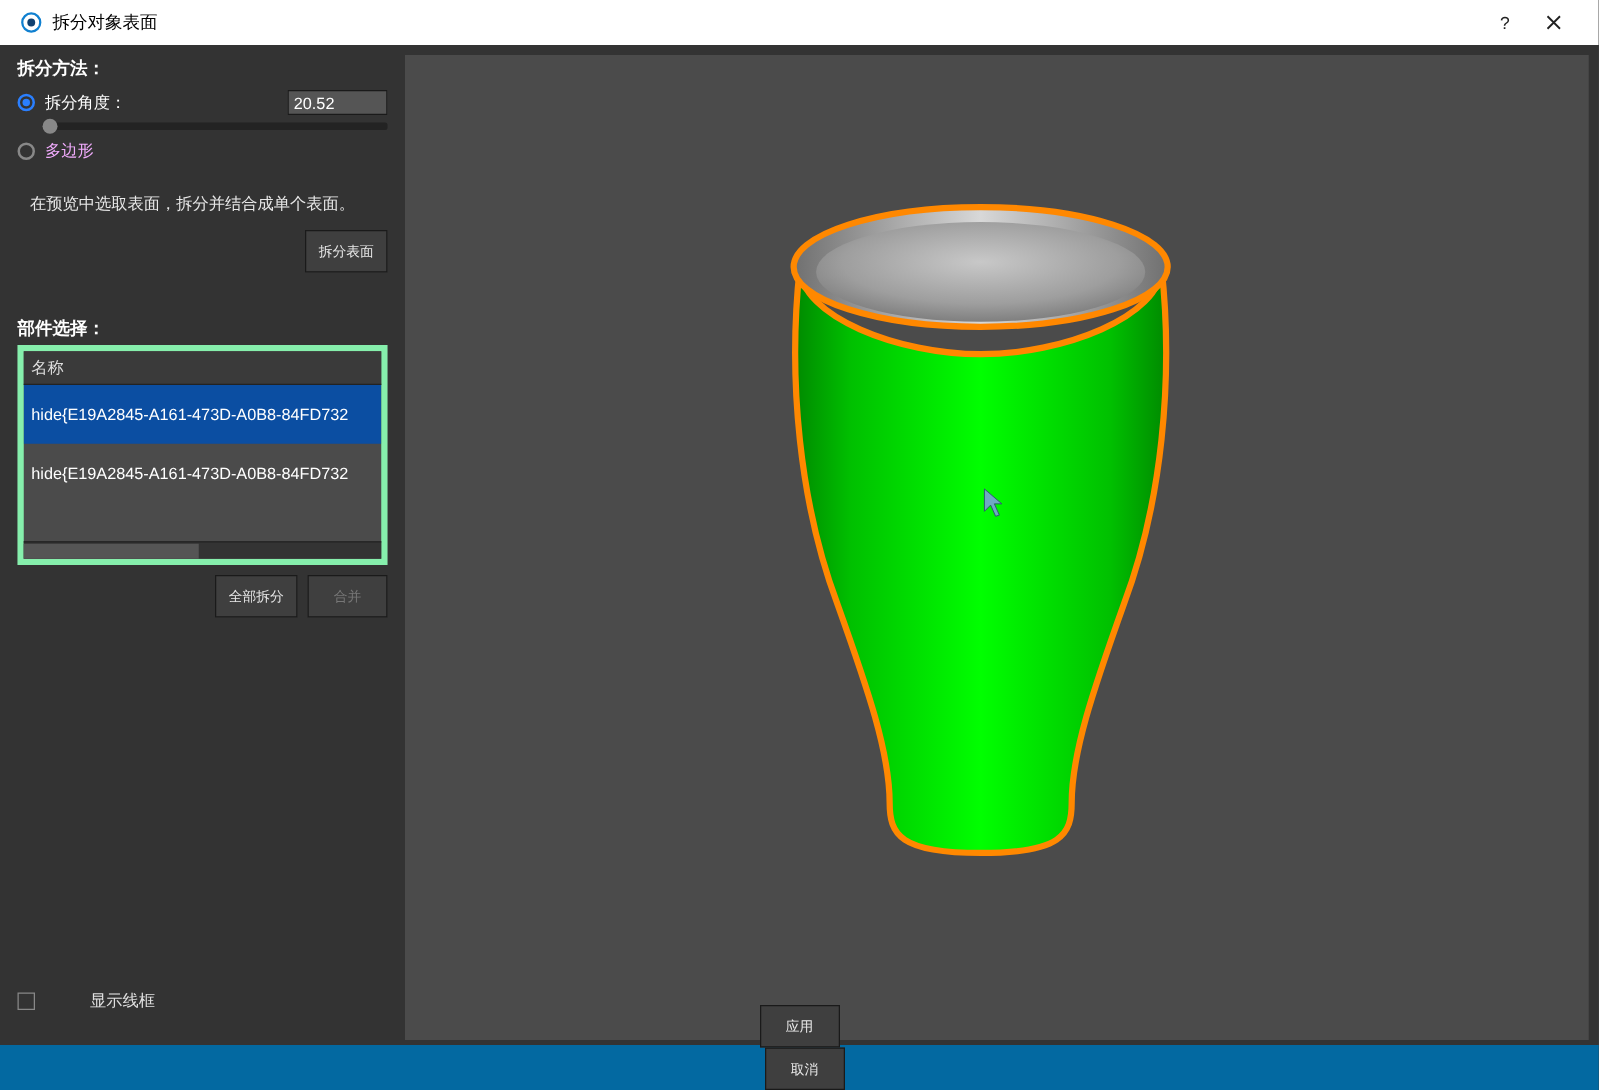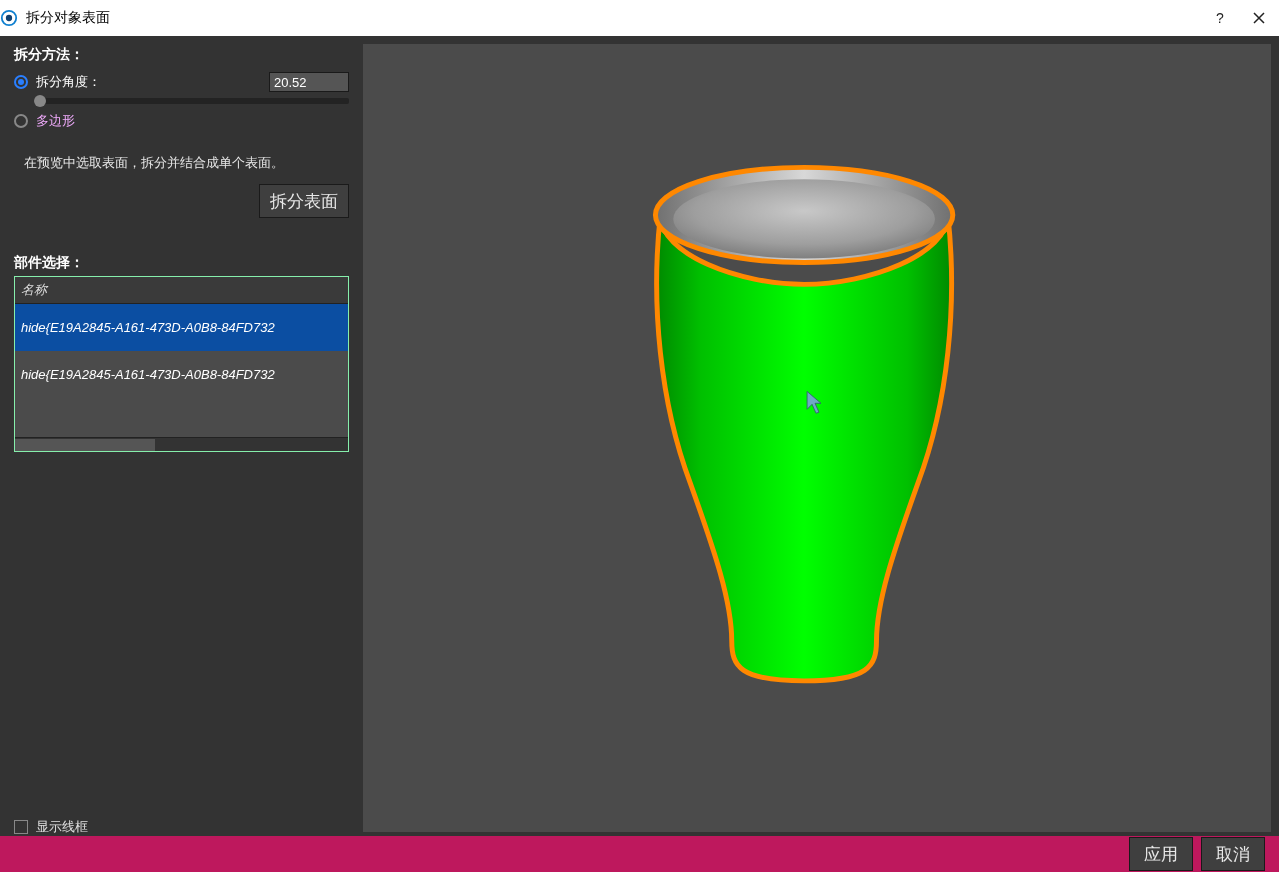--- a/index.html
+++ b/index.html
@@ -1,60 +1,60 @@
 <!DOCTYPE html>
 <html><head>
 <meta charset="utf-8">
 <style>
 * { margin: 0; padding: 0; box-sizing: border-box; font-family: "Microsoft YaHei", "Segoe UI", sans-serif; }
 body { width: 1279px; height: 872px; background: #333333; color: #e0e0e0; font-size: 13px; overflow: hidden; }
 
-.titlebar { height: 36px; background: #ffffff; display: flex; align-items: center; padding: 0 0; color: #000; }
+.titlebar { height: 36px; background: #ffffff; display: flex; align-items: center; padding: 0 16px; color: #000; }
 .titlebar .app-icon { width: 18px; height: 18px; margin-right: 8px; display: flex; align-items: center; justify-content: center; }
 .titlebar .title { font-size: 14px; flex: 1; }
 .titlebar .tb-btn { width: 40px; height: 36px; display: flex; align-items: center; justify-content: center; color: #222; cursor: pointer; }
 
 .content { display: flex; height: 836px; }
-.sidebar { width: 363px; background: #333333; display: flex; flex-direction: column; padding: 0; }
+.sidebar { width: 324px; background: #333333; display: flex; flex-direction: column; padding: 0; }
 .preview { flex: 1; background: #4b4b4b; margin: 8px 8px 40px 0; position: relative; }
 
 .section-label { font-size: 14px; font-weight: normal; color: #ffffff; padding: 10px 14px 4px 14px; }
 .section-label b { font-weight: bold; }
 .desc-text { font-size: 13px; color: #e8e8e8; padding: 2px 14px 8px 24px; }
 
 .radio-row { display: flex; align-items: center; padding: 4px 14px; }
 .radio-row .radio { width: 14px; height: 14px; border-radius: 50%; border: 2px solid #2a7fff; margin-right: 8px; display: flex; align-items: center; justify-content: center; }
 .radio-row .radio.on::after { content: ""; width: 6px; height: 6px; border-radius: 50%; background: #2a7fff; }
 .radio-row .radio.off { border-color: #888; }
 .radio-row .radio.off::after { display: none; }
 .radio-row .rlabel { font-size: 13px; color: #ffffff; flex: 0 0 auto; }
 .radio-row .rlabel.muted { color: #f0abfc; }
 
 .num-input { width: 80px; height: 20px; background: #555; border: 1px solid #1a1a1a; color: #fff; font-family: Liberation Sans, sans-serif; font-size: 13px; text-align: left; padding-left: 4px; margin-left: auto; }
 
 .slider-track { height: 6px; background: #232323; margin: 2px 14px 4px 34px; position: relative; border-radius: 2px; }
 .slider-thumb { position: absolute; top: -3px; width: 12px; height: 12px; background: #888; border-radius: 50%; left: 0px; }
 
 .btn-row-right { display: flex; justify-content: flex-end; padding: 4px 14px 8px 14px; }
-.btn { height: 22px; min-width: 64px; padding: 16px 10px; background: #3f3f3f; border: 1px solid #1a1a1a; color: #e8e8e8; font-size: 17px; cursor: pointer; display: inline-flex; align-items: center; justify-content: center; }
+.btn { height: 22px; min-width: 64px; padding: 16px 10px; background: #3f3f3f; border: 1px solid #1a1a1a; color: #e8e8e8; font-size: 11px; cursor: pointer; display: inline-flex; align-items: center; justify-content: center; }
 .btn:disabled, .btn.disabled { color: #777; cursor: default; }
 .btn + .btn { margin-left: 8px; }
 
-.list-box { margin: 0 14px; border: 1px solid #86efac; background: #4b4b4b; height: 176px; display: flex; flex-direction: column; font-style: italic; }
+.list-box { margin: 0 14px; border: 5px solid #86efac; background: #4b4b4b; height: 176px; display: flex; flex-direction: column; }
 .list-header { background: #3a3a3a; border-bottom: 1px solid #222; padding: 4px 6px; font-size: 13px; color: #ddd; }
 .list-body { flex: 1; overflow: hidden; }
 .list-row { padding: 16px 6px; font-size: 13px; color: #fff; white-space: nowrap; overflow: hidden; }
 .list-row.selected { background: #0b4ea2; color: #fff; }
 .list-scrollbar { height: 14px; background: #333; border-top: 1px solid #222; position: relative; }
 .list-thumb { position: absolute; left: 0; top: 1px; height: 12px; width: 140px; background: #555; }
 
-.checkbox-row { position: absolute; bottom: 36px; left: 14px; display: flex; align-items: center; }
+.checkbox-row { position: absolute; bottom: 62px; left: 14px; display: flex; align-items: center; gap: 36px; }
 .checkbox { width: 14px; height: 14px; border: 1px solid #888; background: #333; margin-right: 8px; }
 
-.bottom-bar { position: absolute; bottom: 0; right: 0; left: 0; height: 36px; display: flex; align-items: center; justify-content: flex-end; padding: 0 14px; background: #be185d; }
+.bottom-bar { position: absolute; bottom: 0; right: 0; left: 0; height: 36px; display: flex; align-items: center; justify-content: flex-end; padding: 0 14px; background: #0369a1; flex-direction: column; }
 
 .vase-stage { width: 100%; height: 100%; position: relative; }
 </style>
 </head>
 <body>
 
 <div class="titlebar">
   <span class="app-icon">
     <svg viewBox="0 0 20 20" width="18" height="18">
         <circle cx="10" cy="10" r="8" fill="none" stroke="#1080d0" stroke-width="2"></circle>
@@ -107,20 +107,24 @@
       <div class="list-header">名称</div>
       <div class="list-body">
         <div class="list-row selected">hide{E19A2845-A161-473D-A0B8-84FD732</div>
         <div class="list-row">hide{E19A2845-A161-473D-A0B8-84FD732</div>
       </div>
       <div class="list-scrollbar">
         <div class="list-thumb"></div>
       </div>
     </div>
 
+    <div class="btn-row-right" style="padding-top:8px;">
+      <button class="btn">全部拆分</button>
+      <button class="btn disabled">合并</button>
+    </div>
 
     <div class="checkbox-row">
       <span class="checkbox"></span>
       <span>显示线框</span>
     </div>
   </div>
 
   <div class="preview">
     <svg class="vase-stage" viewBox="0 0 916 790">
       <defs>

